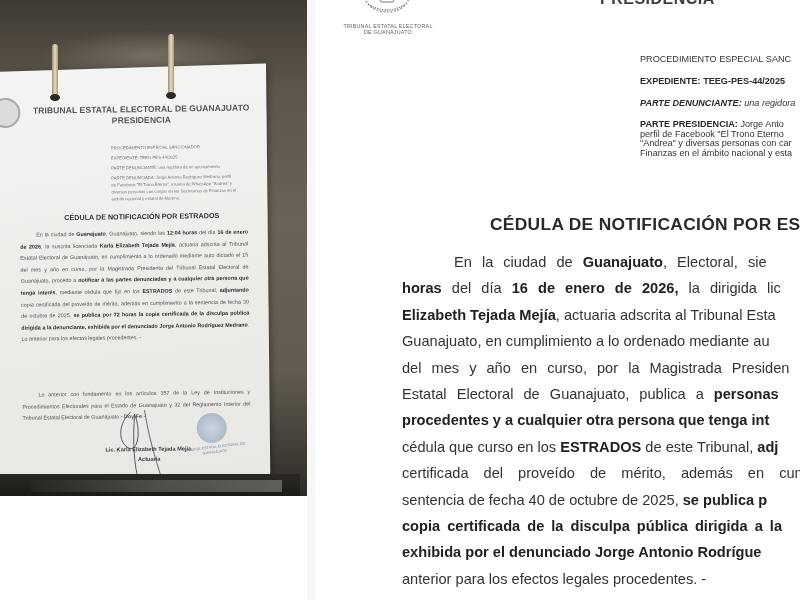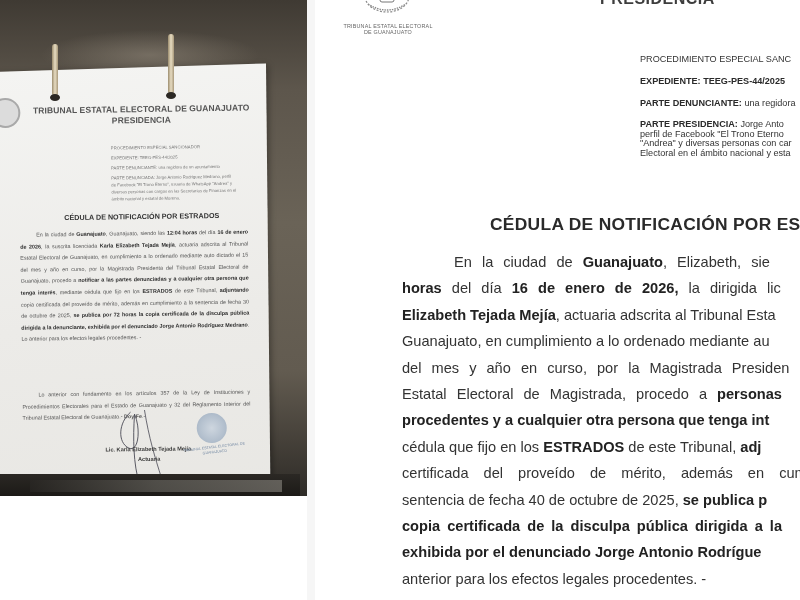--- a/index.html
+++ b/index.html
@@ -113,21 +113,21 @@
       position: absolute; left: 282px; top: -10px;
       font-size: 16px; font-weight: bold; color: #3d3d3d; letter-spacing: 0.5px;
     }
     .scan .meta {
       position: absolute; left: 322px; top: 54px; width: 200px;
       font-size: 9.1px; color: #333; white-space: nowrap;
     }
     .scan .meta .row { position: absolute; left: 0; }
     .scan .meta .r1 { top: 0; }
     .scan .meta .r2 { top: 22px; }
-    .scan .meta .r3 { top: 44px; }
+    .scan .meta .r3 { top: 44px; font-style: italic; }
     .scan .meta .r4 { top: 66px; line-height: 9.6px; }
     .scan .meta b { font-weight: bold; color: #2a2a2a; }
     .scan .ced-title {
       position: absolute; left: 172px; top: 214px; white-space: nowrap;
       font-size: 17.4px; font-weight: bold; color: #2a2a2a; letter-spacing: 0.3px;
     }
     .scan .para {
       position: absolute; left: 84px; top: 249px; width: 480px;
       font-size: 14.6px; line-height: 26.4px; color: #333;
     }
@@ -201,34 +201,34 @@
   <div class="presidencia">PRESIDENCIA</div>
 
   <div class="meta">
     <div class="row r1">PROCEDIMIENTO ESPECIAL SANC</div>
     <div class="row r2"><b>EXPEDIENTE: TEEG-PES-44/2025</b></div>
     <div class="row r3"><b>PARTE DENUNCIANTE:</b><span> una regidora</span></div>
     <div class="row r4">
       <div><b>PARTE PRESIDENCIA:</b><span> Jorge Anto</span></div>
       <div>perfil de Facebook "El Trono Eterno</div>
       <div>"Andrea" y diversas personas con car</div>
-      <div>Electoral en el ámbito nacional y esta</div>
+      <div>Finanzas en el ámbito nacional y esta</div>
     </div>
   </div>
 
   <div class="ced-title">CÉDULA DE NOTIFICACIÓN POR ESTR</div>
 
   <div class="para">
-    <span class="line l0 wide"><span>En la ciudad de </span><b>Guanajuato</b><span>, Elizabeth, sie</span></span>
+    <span class="line l0 wide"><span>En la ciudad de </span><b>Guanajuato</b><span>, Electoral, sie</span></span>
     <span class="line wide"><b>horas</b><span> del día </span><b>16 de enero de 2026,</b><span> la dirigida lic</span></span>
     <span class="line"><b>Elizabeth Tejada Mejía</b><span>, actuaria adscrita al Tribunal Esta</span></span>
     <span class="line">Guanajuato, en cumplimiento a lo ordenado mediante au</span>
     <span class="line wide">del  mes y año en curso, por la Magistrada Presiden</span>
-    <span class="line wide"><span>Estatal Electoral de Magistrada, procedo a </span><b>personas</b></span>
+    <span class="line wide"><span>Estatal Electoral de Guanajuato, publica a </span><b>personas</b></span>
     <span class="line"><b>procedentes y a cualquier otra persona que tenga int</b></span>
-    <span class="line"><span>cédula que fijo en los </span><b>ESTRADOS</b><span> de este Tribunal, </span><b>adj</b></span>
+    <span class="line"><span>cédula que curso en los </span><b>ESTRADOS</b><span> de este Tribunal, </span><b>adj</b></span>
     <span class="line wide3">certificada del proveído de mérito, además en cum</span>
     <span class="line"><span>sentencia de fecha 40 de octubre de 2025, </span><b>se publica p</b></span>
     <span class="line wide2"><b>copia certificada de la disculpa pública dirigida a la</b></span>
     <span class="line"><b>exhibida por el denunciado Jorge Antonio Rodrígue</b></span>
     <span class="line">anterior para los efectos legales procedentes. -</span>
   </div>
 </div>
 
 </body></html>

